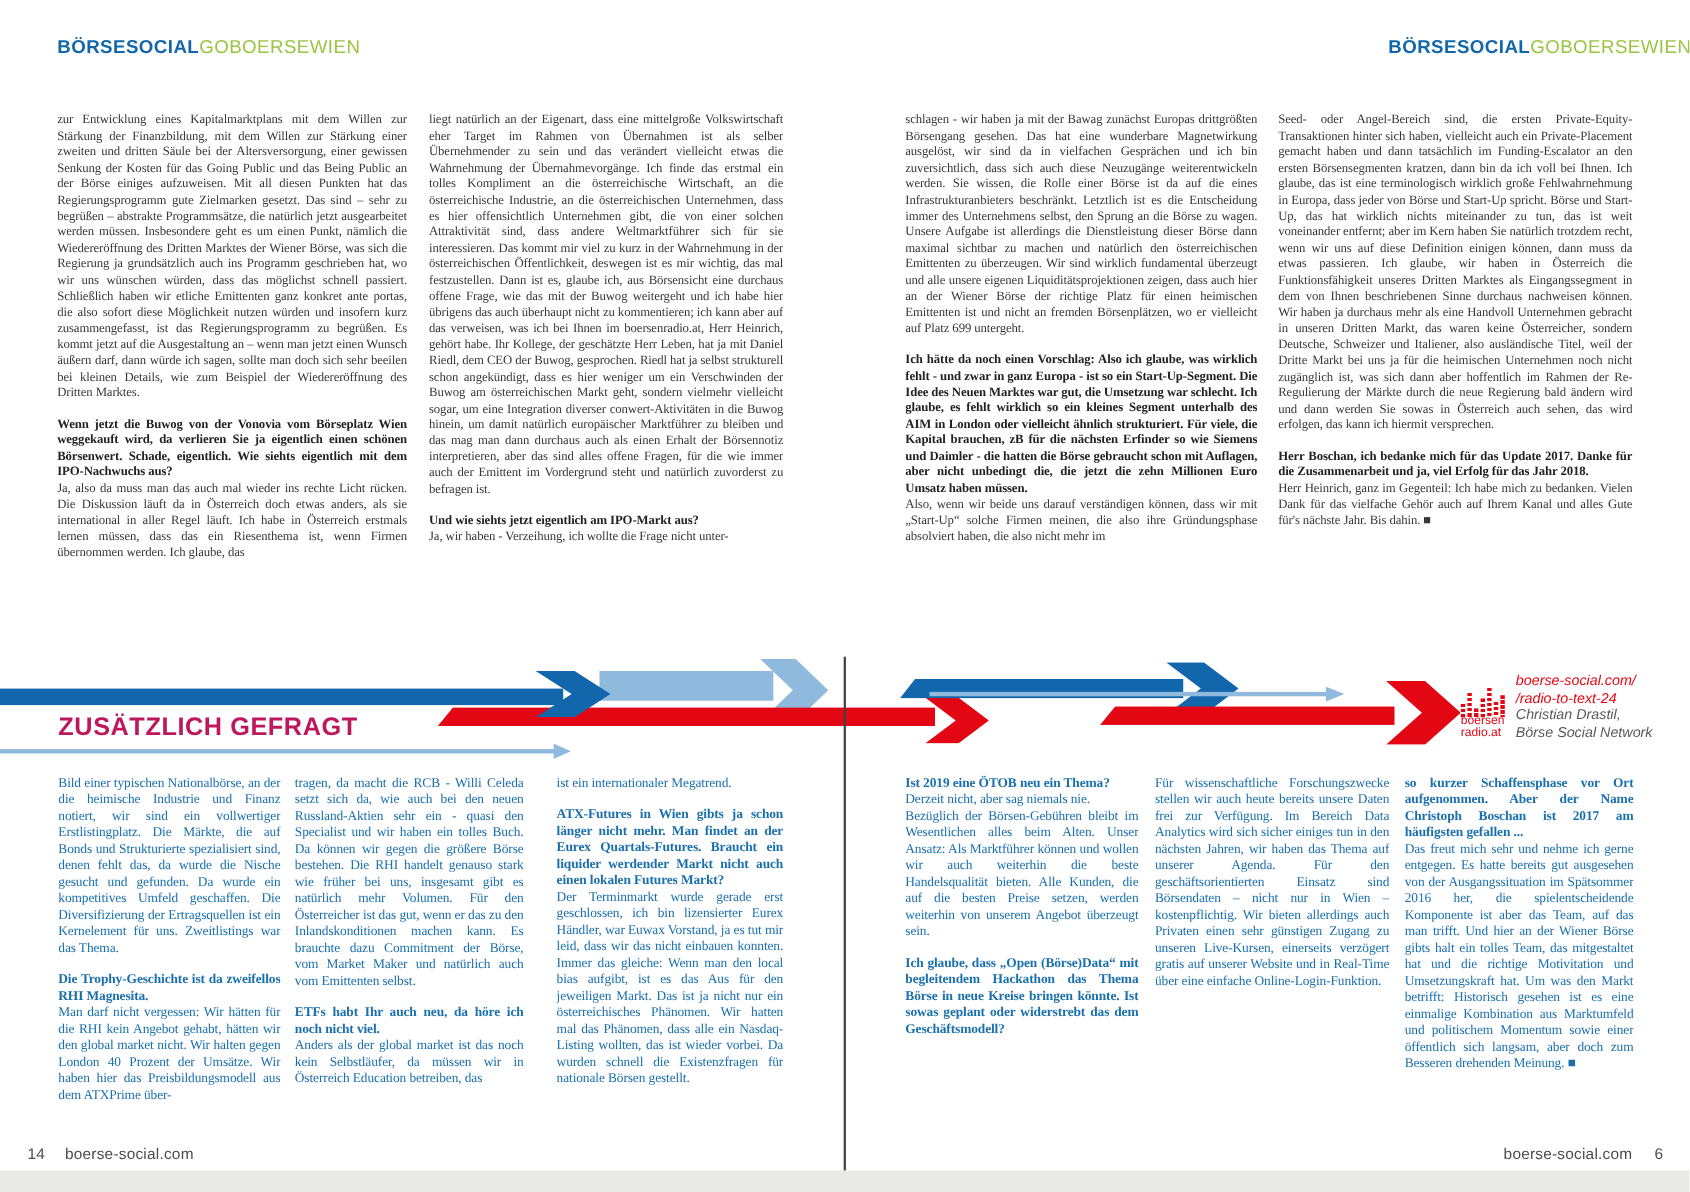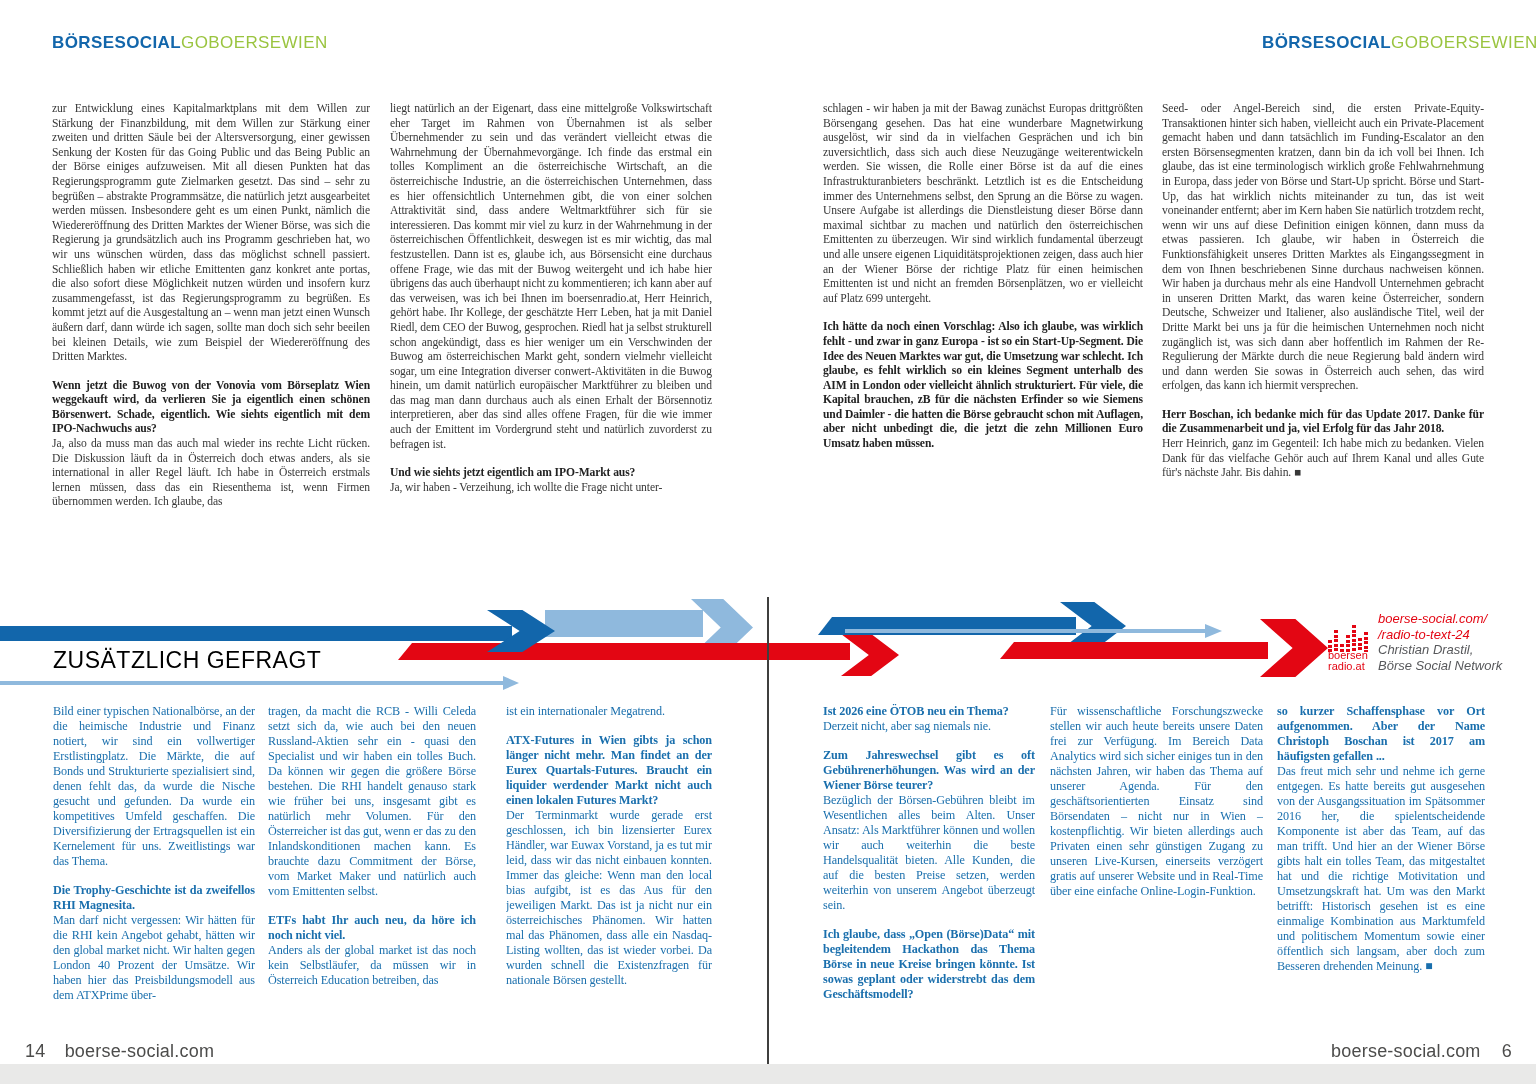--- a/index.html
+++ b/index.html
@@ -19,37 +19,37 @@
   .col p{margin:0;}
   .col p.q{font-weight:bold;margin-top:14px;}
   .col.top p.q{color:#222222;}
   .col p.q:first-child{margin-top:0;}
   
   .bandel{position:absolute;}
   .chev{clip-path:polygon(0 0,52% 0,100% 50%,52% 100%,0 100%,48% 50%);}
   .diag{clip-path:polygon(14px 0,100% 0,100% 100%,0 100%);}
   .tri{clip-path:polygon(0 0,100% 50%,0 100%);}
   .band-title{position:absolute;left:53px;top:648px;font-family:"Liberation Sans",sans-serif;
-              font-weight:normal;font-size:23px;line-height:24px;color:#000000;letter-spacing:.5px;white-space:nowrap;text-align:center;}
+              font-weight:bold;font-size:23px;line-height:24px;color:#be185d;letter-spacing:.5px;white-space:nowrap;text-align:center;}
   
   .eq{position:absolute;left:1328px;top:622px;width:42px;height:30px;display:flex;align-items:flex-end;gap:2px;}
   .eq i{display:block;width:4px;background:repeating-linear-gradient(to bottom,#e30613 0 3px,#ffffff 3px 4.6px);}
   .eq i:nth-child(1){height:12px;}.eq i:nth-child(2){height:22px;}
   .eq i:nth-child(3){height:8px;} .eq i:nth-child(4){height:17px;}
   .eq i:nth-child(5){height:27px;}.eq i:nth-child(6){height:14px;}
   .eq i:nth-child(7){height:20px;}
   .eq-text{position:absolute;left:1328px;top:650px;font-family:"Liberation Sans",sans-serif;
            font-weight:normal;font-size:11px;line-height:11px;color:#e30613;}
   .credit{position:absolute;left:1378px;top:611px;font-family:"Liberation Sans",sans-serif;
           font-style:italic;font-size:13px;line-height:15.5px;white-space:nowrap;}
   .credit .red{color:#e30613;}
   .credit .gray{color:#57585b;}
   
   .footer{position:absolute;top:1041px;font-family:"Liberation Sans",sans-serif;
-          font-size:18px;color:#4c4c4b;letter-spacing:.2px;white-space:nowrap;}
+          font-size:14px;color:#4c4c4b;letter-spacing:.2px;white-space:nowrap;}
   .gutter{position:absolute;left:767px;top:597px;width:2px;height:487px;background:#3f3f3e;}
   .graystrip{position:absolute;left:0;top:1064px;width:1536px;height:20px;background:#e9e9e8;}
 </style>
 </head>
 <body>
 
 <div class="brand" style="left:52px;">
   <span class="b">BÖRSESOCIAL</span><span class="l">GOBOERSEWIEN</span>
 </div>
 <div class="brand" style="left:1262px;">
@@ -62,20 +62,21 @@
     <p class="a">Ja, also da muss man das auch mal wieder ins rechte Licht rücken. Die Diskussion läuft da in Österreich doch etwas anders, als sie international in aller Regel läuft. Ich habe in Österreich erstmals lernen müssen, dass das ein Riesenthema ist, wenn Firmen übernommen werden. Ich glaube, das</p>
   </div>
 <div class="col top" style="left:390px;width:322px;">
     <p class="a">liegt natürlich an der Eigenart, dass eine mittelgroße Volkswirtschaft eher Target im Rahmen von Übernahmen ist als selber Übernehmender zu sein und das verändert vielleicht etwas die Wahrnehmung der Übernahmevorgänge. Ich finde das erstmal ein tolles Kompliment an die österreichische Wirtschaft, an die österreichische Industrie, an die österreichischen Unternehmen, dass es hier offensichtlich Unternehmen gibt, die von einer solchen Attraktivität sind, dass andere Weltmarktführer sich für sie interessieren. Das kommt mir viel zu kurz in der Wahrnehmung in der österreichischen Öffentlichkeit, deswegen ist es mir wichtig, das mal festzustellen. Dann ist es, glaube ich, aus Börsensicht eine durchaus offene Frage, wie das mit der Buwog weitergeht und ich habe hier übrigens das auch überhaupt nicht zu kommentieren; ich kann aber auf das verweisen, was ich bei Ihnen im boersenradio.at, Herr Heinrich, gehört habe. Ihr Kollege, der geschätzte Herr Leben, hat ja mit Daniel Riedl, dem CEO der Buwog, gesprochen. Riedl hat ja selbst strukturell schon angekündigt, dass es hier weniger um ein Verschwinden der Buwog am österreichischen Markt geht, sondern vielmehr vielleicht sogar, um eine Integration diverser conwert-Aktivitäten in die Buwog hinein, um damit natürlich europäischer Marktführer zu bleiben und das mag man dann durchaus auch als einen Erhalt der Börsennotiz interpretieren, aber das sind alles offene Fragen, für die wie immer auch der Emittent im Vordergrund steht und natürlich zuvorderst zu befragen ist.</p>
     <p class="q">Und wie siehts jetzt eigentlich am IPO-Markt aus?</p>
     <p class="a">Ja, wir haben - Verzeihung, ich wollte die Frage nicht unter-</p>
   </div>
 <div class="col top" style="left:823px;width:320px;">
     <p class="a">schlagen - wir haben ja mit der Bawag zunächst Europas drittgrößten Börsengang gesehen. Das hat eine wunderbare Magnetwirkung ausgelöst, wir sind da in vielfachen Gesprächen und ich bin zuversichtlich, dass sich auch diese Neuzugänge weiterentwickeln werden. Sie wissen, die Rolle einer Börse ist da auf die eines Infrastrukturanbieters beschränkt. Letztlich ist es die Entscheidung immer des Unternehmens selbst, den Sprung an die Börse zu wagen. Unsere Aufgabe ist allerdings die Dienstleistung dieser Börse dann maximal sichtbar zu machen und natürlich den österreichischen Emittenten zu überzeugen. Wir sind wirklich fundamental überzeugt und alle unsere eigenen Liquiditätsprojektionen zeigen, dass auch hier an der Wiener Börse der richtige Platz für einen heimischen Emittenten ist und nicht an fremden Börsenplätzen, wo er vielleicht auf Platz 699 untergeht.</p>
     <p class="q">Ich hätte da noch einen Vorschlag: Also ich glaube, was wirklich fehlt - und zwar in ganz Europa - ist so ein Start-Up-Segment. Die Idee des Neuen Marktes war gut, die Umsetzung war schlecht. Ich glaube, es fehlt wirklich so ein kleines Segment unterhalb des AIM in London oder vielleicht ähnlich strukturiert. Für viele, die Kapital brauchen, zB für die nächsten Erfinder so wie Siemens und Daimler - die hatten die Börse gebraucht schon mit Auflagen, aber nicht unbedingt die, die jetzt die zehn Millionen Euro Umsatz haben müssen.</p>
+    <p class="a">Also, wenn wir beide uns darauf verständigen können, dass wir mit „Start-Up“ solche Firmen meinen, die also ihre Gründungsphase absolviert haben, die also nicht mehr im</p>
   </div>
 <div class="col top" style="left:1162px;width:322px;">
     <p class="a">Seed- oder Angel-Bereich sind, die ersten Private-Equity-Transaktionen hinter sich haben, vielleicht auch ein Private-Placement gemacht haben und dann tatsächlich im Funding-Escalator an den ersten Börsensegmenten kratzen, dann bin da ich voll bei Ihnen. Ich glaube, das ist eine terminologisch wirklich große Fehlwahrnehmung in Europa, dass jeder von Börse und Start-Up spricht. Börse und Start-Up, das hat wirklich nichts miteinander zu tun, das ist weit voneinander entfernt; aber im Kern haben Sie natürlich trotzdem recht, wenn wir uns auf diese Definition einigen können, dann muss da etwas passieren. Ich glaube, wir haben in Österreich die Funktionsfähigkeit unseres Dritten Marktes als Eingangssegment in dem von Ihnen beschriebenen Sinne durchaus nachweisen können. Wir haben ja durchaus mehr als eine Handvoll Unternehmen gebracht in unseren Dritten Markt, das waren keine Österreicher, sondern Deutsche, Schweizer und Italiener, also ausländische Titel, weil der Dritte Markt bei uns ja für die heimischen Unternehmen noch nicht zugänglich ist, was sich dann aber hoffentlich im Rahmen der Re-Regulierung der Märkte durch die neue Regierung bald ändern wird und dann werden Sie sowas in Österreich auch sehen, das wird erfolgen, das kann ich hiermit versprechen.</p>
     <p class="q">Herr Boschan, ich bedanke mich für das Update 2017. Danke für die Zusammenarbeit und ja, viel Erfolg für das Jahr 2018.</p>
     <p class="a">Herr Heinrich, ganz im Gegenteil: Ich habe mich zu bedanken. Vielen Dank für das vielfache Gehör auch auf Ihrem Kanal und alles Gute für's nächste Jahr. Bis dahin. ■</p>
   </div>
 
 <div class="bandel" style="left:545px;top:610px;width:158px;height:27px;background:#8fb9dd;"></div>
 <div class="bandel chev" style="left:691px;top:599px;width:62px;height:57px;background:#8fb9dd;"></div>
 <div class="bandel diag" style="left:398px;top:643px;width:452px;height:17px;background:#e30613;"></div>
@@ -123,23 +124,22 @@
     <p class="a">tragen, da macht die RCB - Willi Celeda setzt sich da, wie auch bei den neuen Russland-Aktien sehr ein - quasi den Specialist und wir haben ein tolles Buch. Da können wir gegen die größere Börse bestehen. Die RHI handelt genauso stark wie früher bei uns, insgesamt gibt es natürlich mehr Volumen. Für den Österreicher ist das gut, wenn er das zu den Inlandskonditionen machen kann. Es brauchte dazu Commitment der Börse, vom Market Maker und natürlich auch vom Emittenten selbst.</p>
     <p class="q">ETFs habt Ihr auch neu, da höre ich noch nicht viel.</p>
     <p class="a">Anders als der global market ist das noch kein Selbstläufer, da müssen wir in Österreich Education betreiben, das</p>
   </div>
 <div class="col bot" style="left:506px;width:206px;">
     <p class="a">ist ein internationaler Megatrend.</p>
     <p class="q">ATX-Futures in Wien gibts ja schon länger nicht mehr. Man findet an der Eurex Quartals-Futures. Braucht ein liquider werdender Markt nicht auch einen lokalen Futures Markt?</p>
     <p class="a">Der Terminmarkt wurde gerade erst geschlossen, ich bin lizensierter Eurex Händler, war Euwax Vorstand, ja es tut mir leid, dass wir das nicht einbauen konnten. Immer das gleiche: Wenn man den local bias aufgibt, ist es das Aus für den jeweiligen Markt. Das ist ja nicht nur ein österreichisches Phänomen. Wir hatten mal das Phänomen, dass alle ein Nasdaq-Listing wollten, das ist wieder vorbei. Da wurden schnell die Existenzfragen für nationale Börsen gestellt.</p>
   </div>
 <div class="col bot" style="left:823px;width:212px;">
-    <p class="q">Ist 2026 eine ÖTOB neu ein Thema?</p>
+    <p class="q">Ist 2019 eine ÖTOB neu ein Thema?</p>
     <p class="a">Derzeit nicht, aber sag niemals nie.</p>
-    <p class="q">Zum Jahreswechsel gibt es oft Gebührenerhöhungen. Was wird an der Wiener Börse teurer?</p>
     <p class="a">Bezüglich der Börsen-Gebühren bleibt im Wesentlichen alles beim Alten. Unser Ansatz: Als Marktführer können und wollen wir auch weiterhin die beste Handelsqualität bieten. Alle Kunden, die auf die besten Preise setzen, werden weiterhin von unserem Angebot überzeugt sein.</p>
     <p class="q">Ich glaube, dass „Open (Börse)Data“ mit begleitendem Hackathon das Thema Börse in neue Kreise bringen könnte. Ist sowas geplant oder widerstrebt das dem Geschäftsmodell?</p>
   </div>
 <div class="col bot" style="left:1050px;width:213px;">
     <p class="a">Für wissenschaftliche Forschungszwecke stellen wir auch heute bereits unsere Daten frei zur Verfügung. Im Bereich Data Analytics wird sich sicher einiges tun in den nächsten Jahren, wir haben das Thema auf unserer Agenda. Für den geschäftsorientierten Einsatz sind Börsendaten – nicht nur in Wien – kostenpflichtig. Wir bieten allerdings auch Privaten einen sehr günstigen Zugang zu unseren Live-Kursen, einerseits verzögert gratis auf unserer Website und in Real-Time über eine einfache Online-Login-Funktion.</p>
   </div>
 <div class="col bot" style="left:1277px;width:208px;">
     <p class="q">so kurzer Schaffensphase vor Ort aufgenommen. Aber der Name Christoph Boschan ist 2017 am häufigsten gefallen ...</p>
     <p class="a">Das freut mich sehr und nehme ich gerne entgegen. Es hatte bereits gut ausgesehen von der Ausgangssituation im Spätsommer 2016 her, die spielentscheidende Komponente ist aber das Team, auf das man trifft. Und hier an der Wiener Börse gibts halt ein tolles Team, das mitgestaltet hat und die richtige Motivitation und Umsetzungskraft hat. Um was den Markt betrifft: Historisch gesehen ist es eine einmalige Kombination aus Marktumfeld und politischem Momentum sowie einer öffentlich sich langsam, aber doch zum Besseren drehenden Meinung. ■</p>
   </div>

